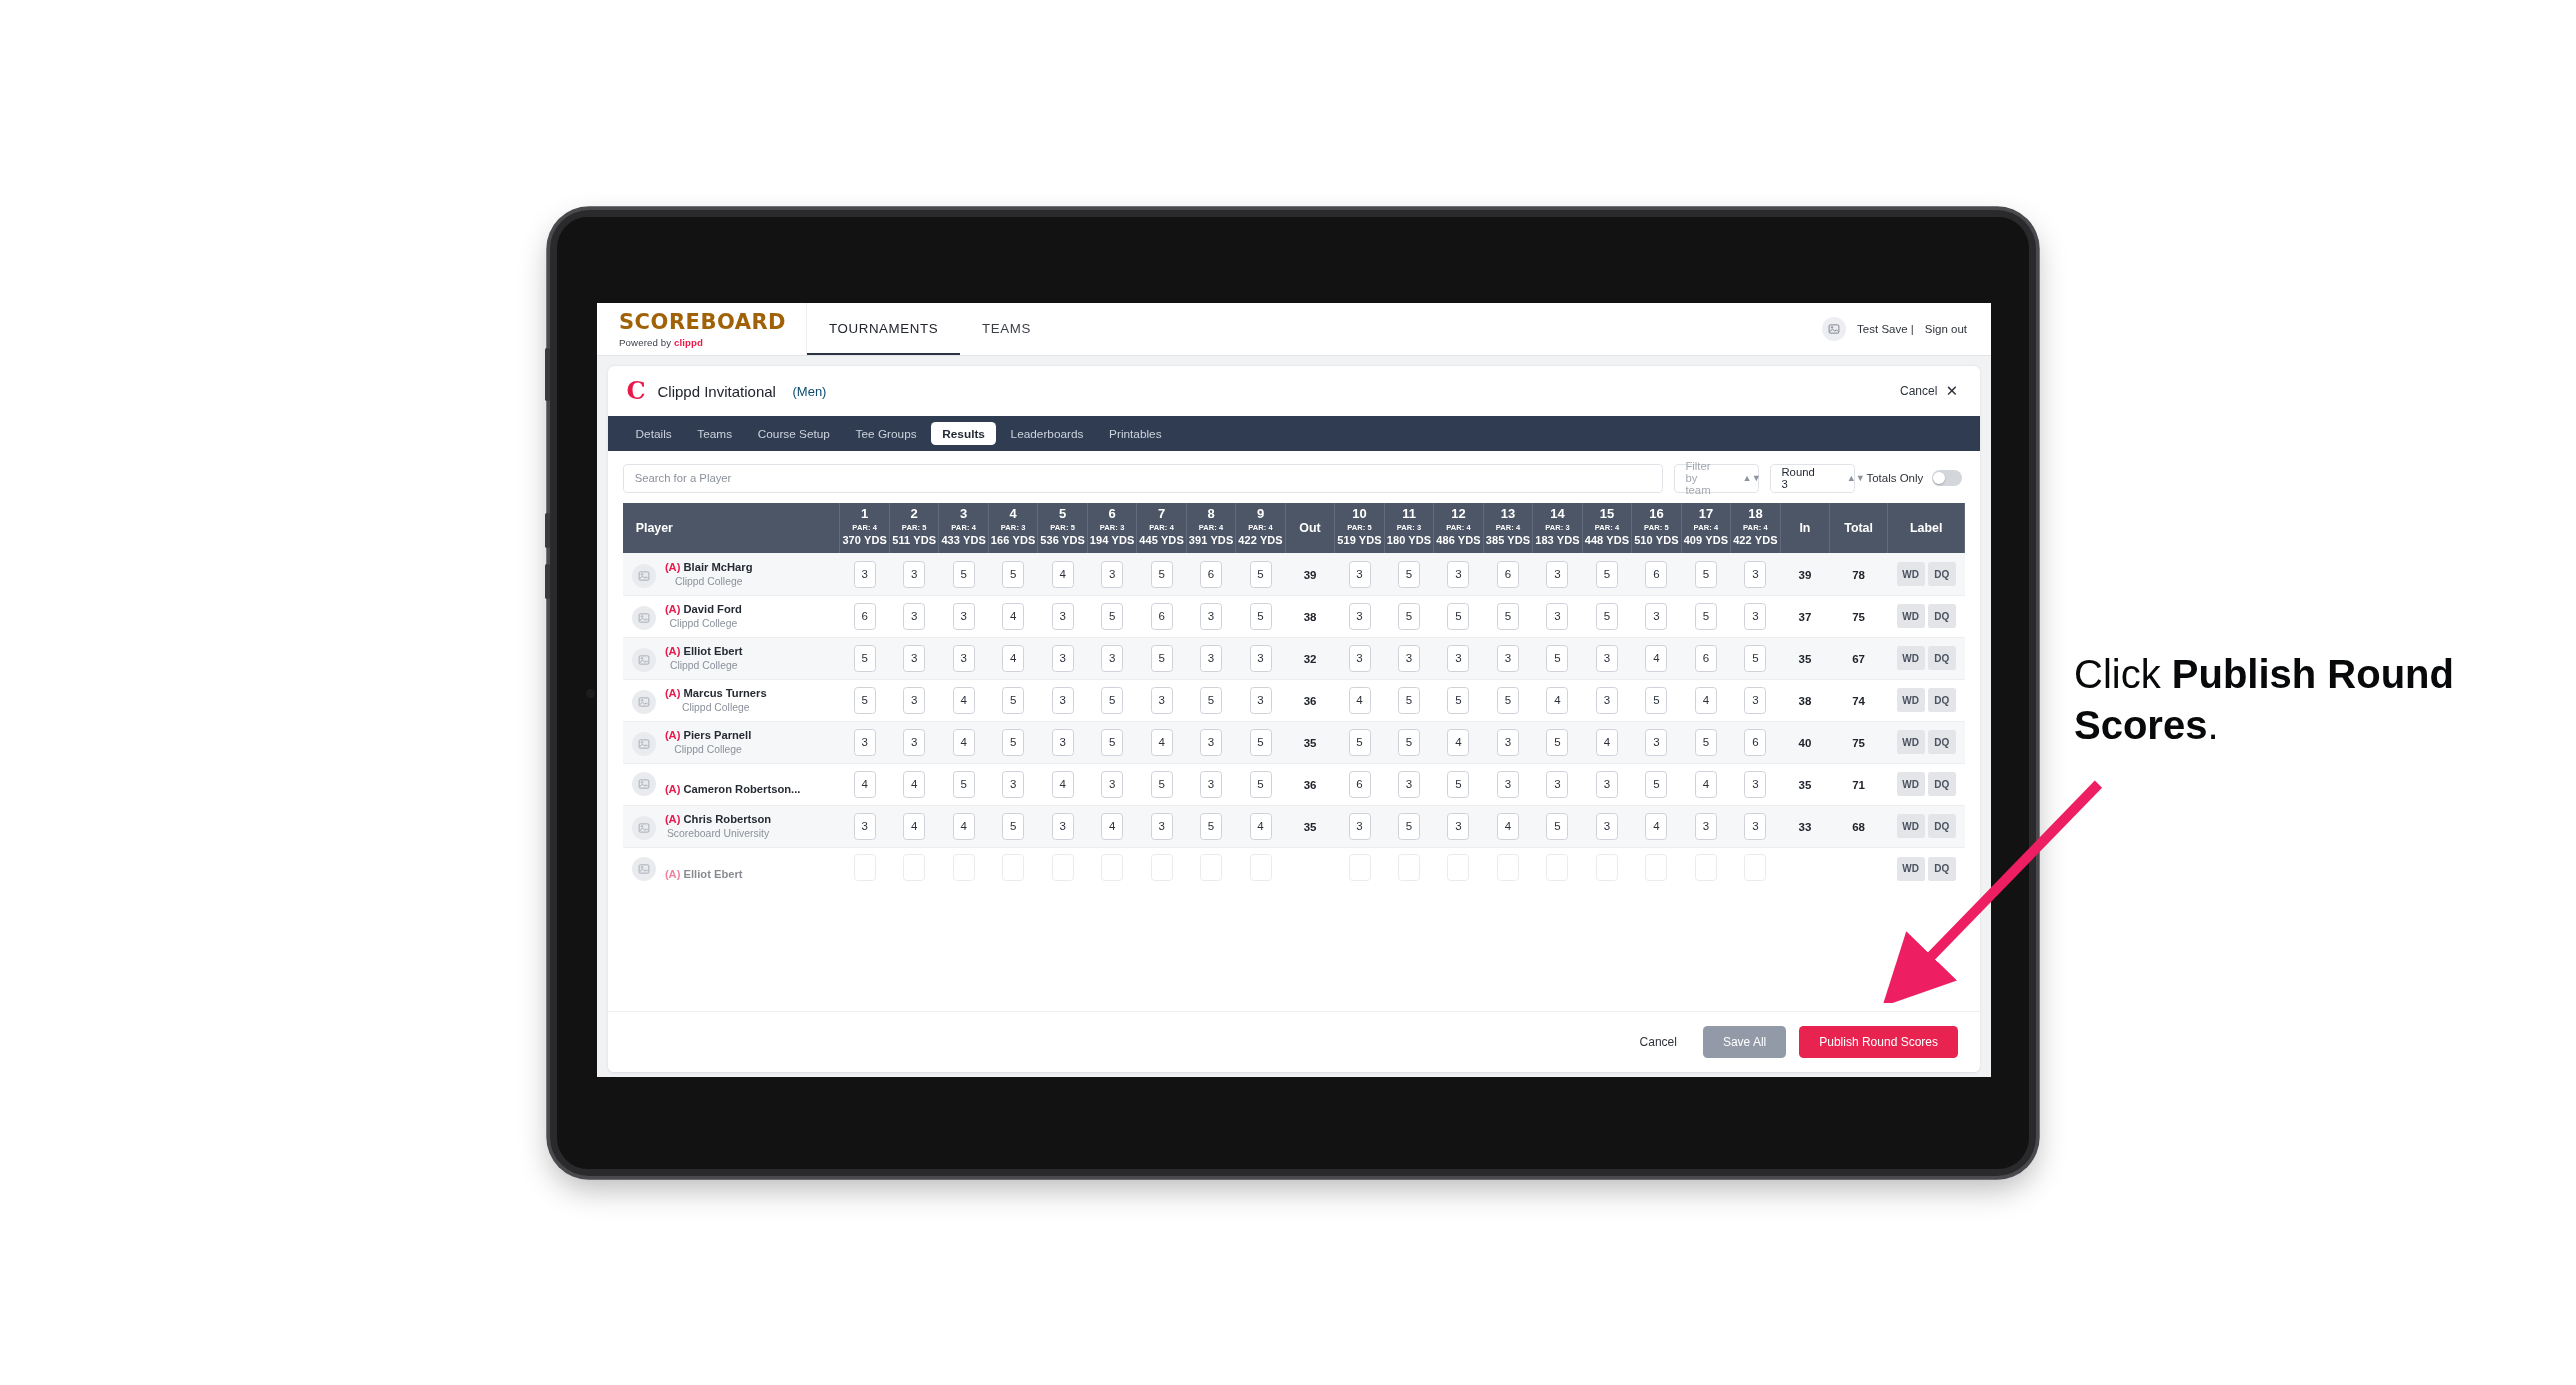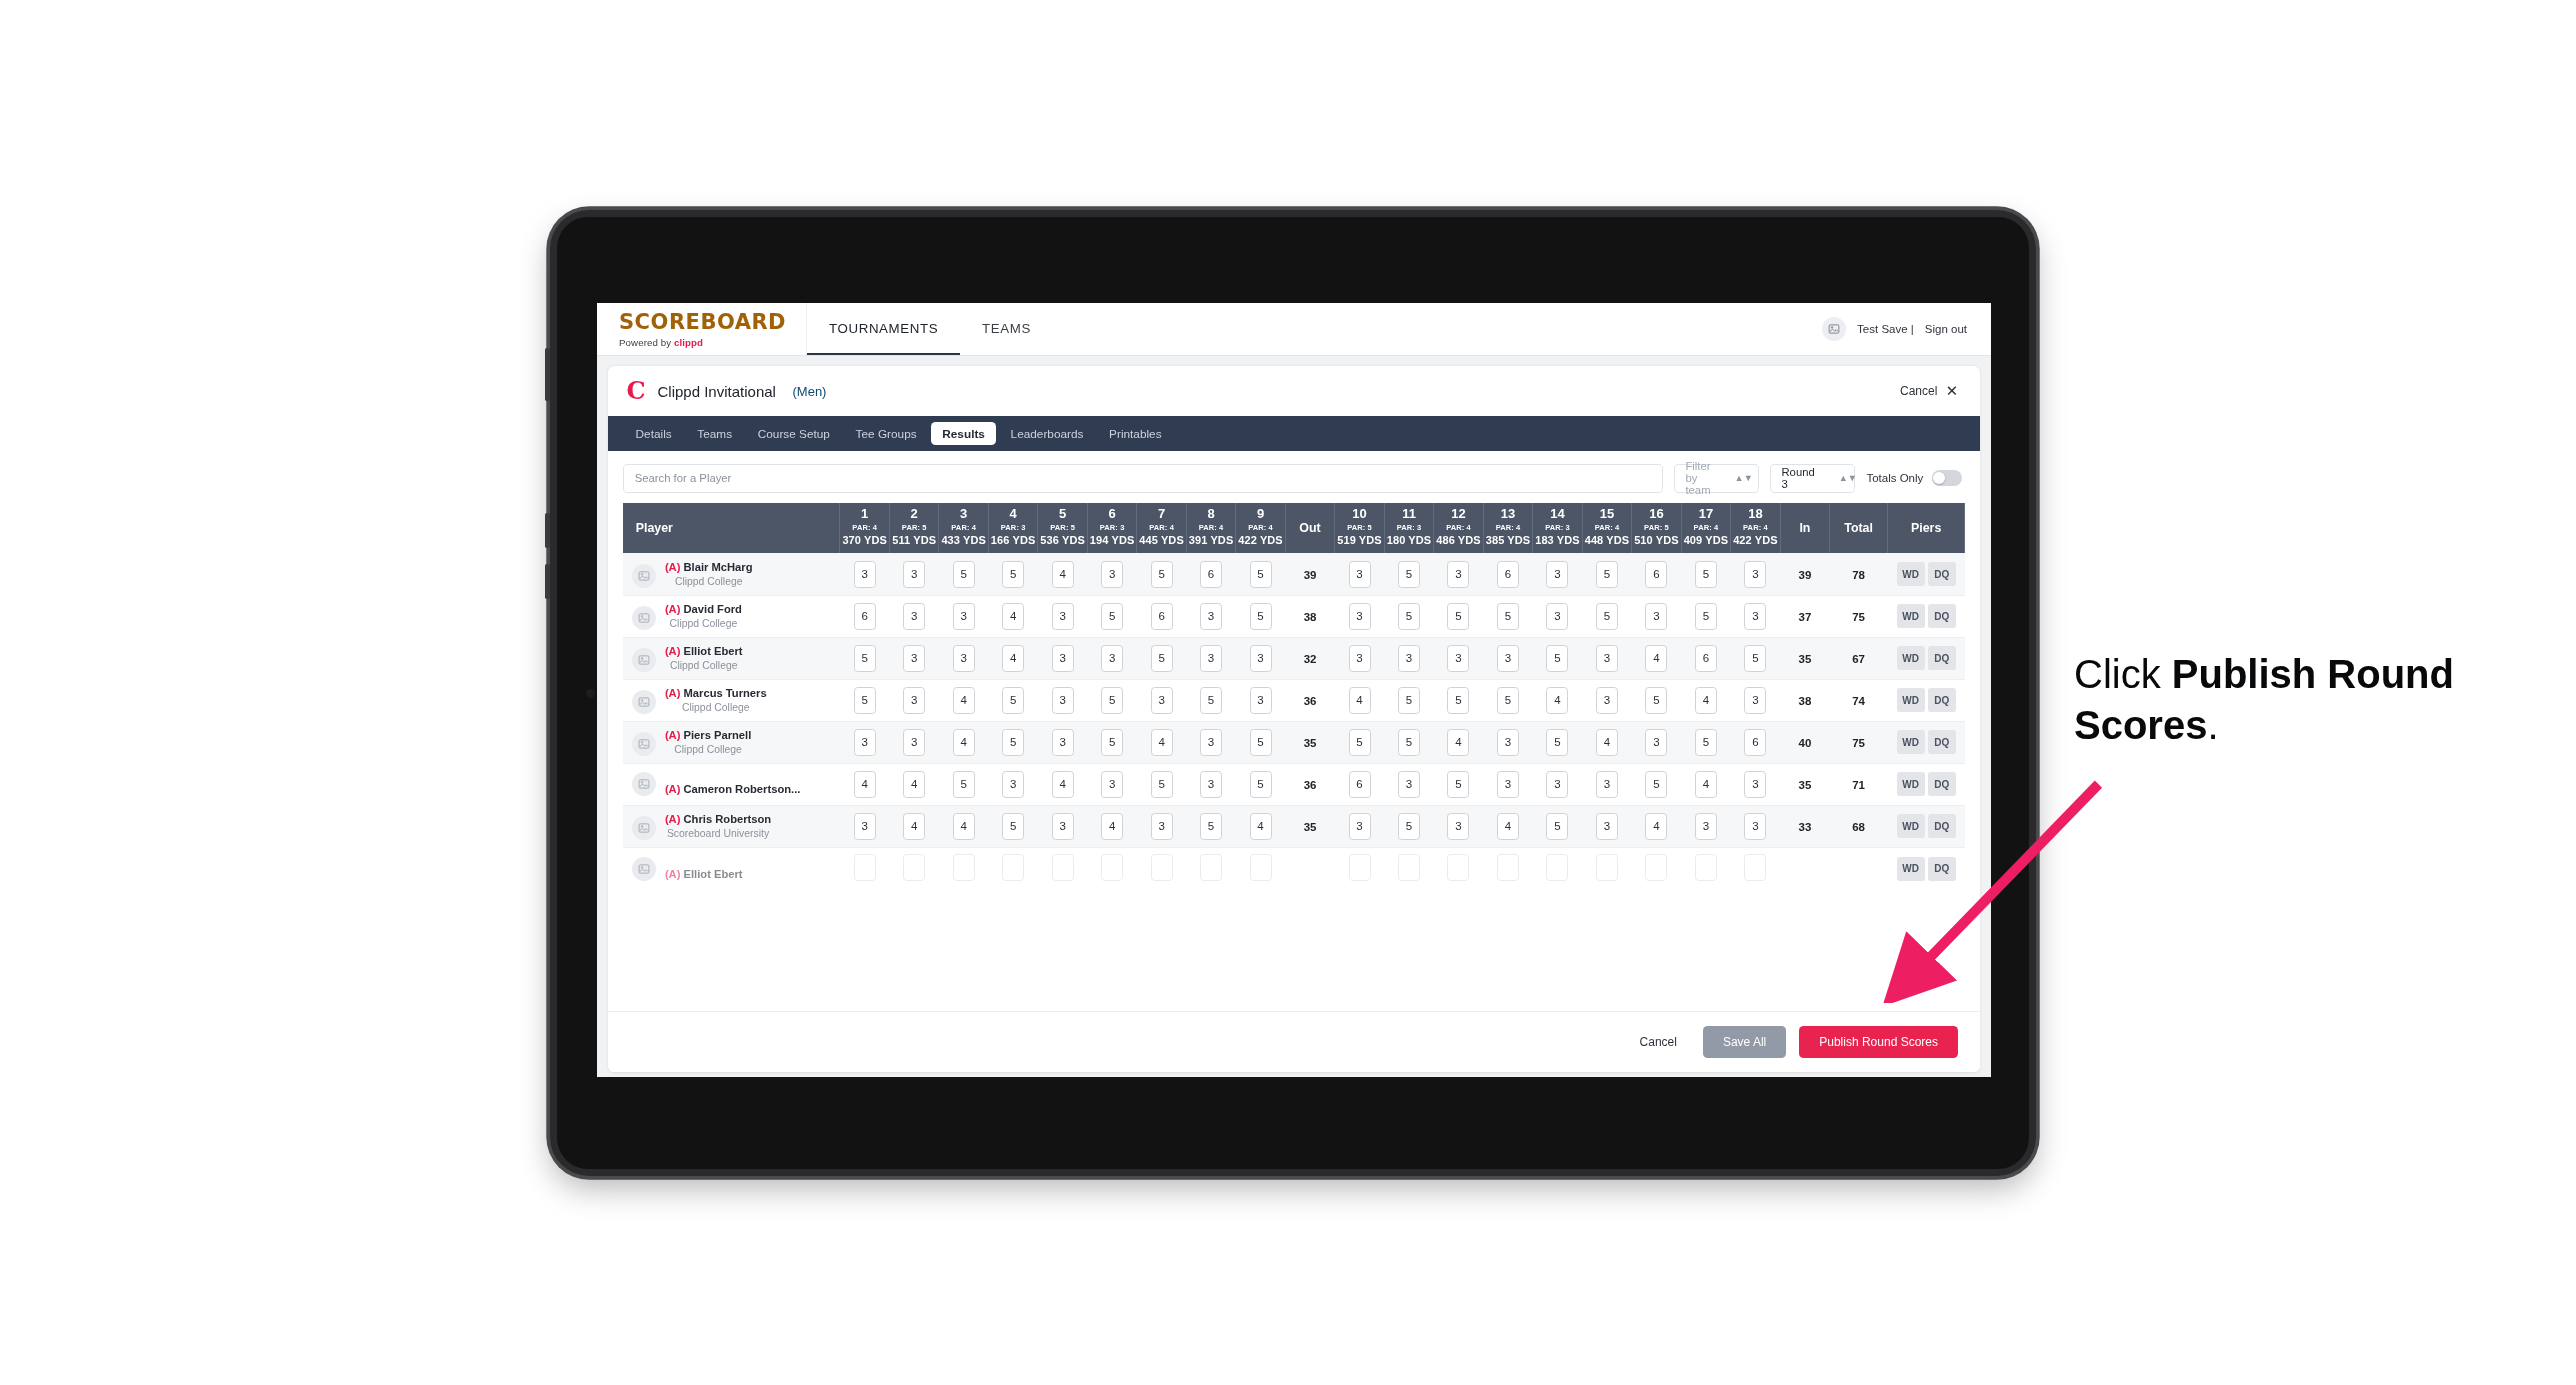--- a/index.html
+++ b/index.html
@@ -130,21 +130,21 @@
   #search {
     flex: 1 1 auto; height: 28.5px; border: 0.9px solid #dfe2e6;
     border-radius: 4.6px; background: #fff; padding: 0 11px;
     font-size: 11.3px; color: #8b919b;
     font-family: "Liberation Sans", sans-serif;
     display: flex; align-items: center;
   }
   .selectbox {
     height: 28.5px; border: 0.9px solid #dfe2e6; border-radius: 4.6px;
     background: #fff; padding: 0 10px; display: flex; align-items: center;
-    gap: 24px; font-size: 11.3px; cursor: pointer;
+    gap: 32px; font-size: 11.3px; cursor: pointer;
   }
   #filter-team { width: 85px; color: #a2a8b1; }
   #round-sel   { width: 85px; color: #242a34; }
   .selectbox .caret { margin-left: auto; color: #8d939c; font-size: 9.2px; line-height: 1;
                       display: flex; flex-direction: column; }
   #totals-wrap { display: flex; align-items: center; gap: 8.3px; padding-right: 3.7px; }
   #totals-label { font-size: 11.5px; color: #2e333b; }
   #toggle {
     width: 30px; height: 15.6px; border-radius: 8.3px; background: #d3d6db;
     position: relative; cursor: pointer;
@@ -412,21 +412,21 @@
                 <div class="hpar">PAR: 4</div>
                 <div class="hyds">409 YDS</div>
               </th>
               <th class="col-hole">
                 <div class="hnum">18</div>
                 <div class="hpar">PAR: 4</div>
                 <div class="hyds">422 YDS</div>
               </th>
               <th class="col-sum">In</th>
               <th class="col-total">Total</th>
-              <th class="col-label">Piers</th>
+              <th class="col-label">Label</th>
             </tr>
         </thead>
         <tbody id="body-rows">
             <tr class="odd">
               <td class="player-cell">
                 <div class="pl">
                   <div class="pl-ava">
                     <svg width="12" height="12" viewBox="0 0 16 16" fill="none" stroke="currentColor" stroke-width="1.3">
                       <rect x="1.5" y="2.5" width="13" height="11" rx="1.5"></rect>
                       <path d="M2.6 11.4 6 8l3 3 2-2 2.3 2.3"></path>

